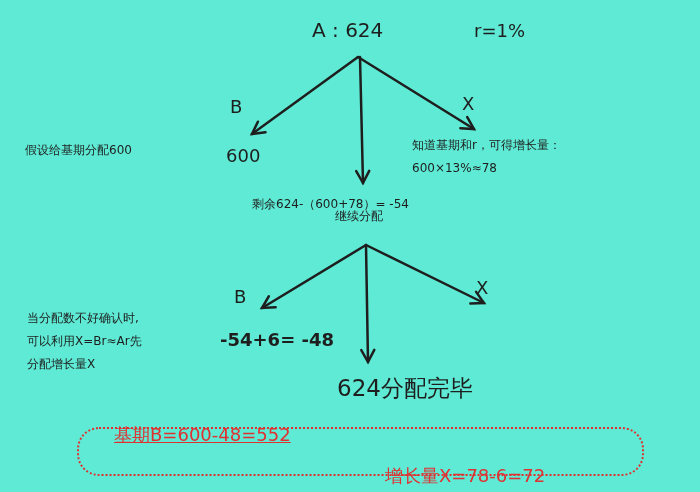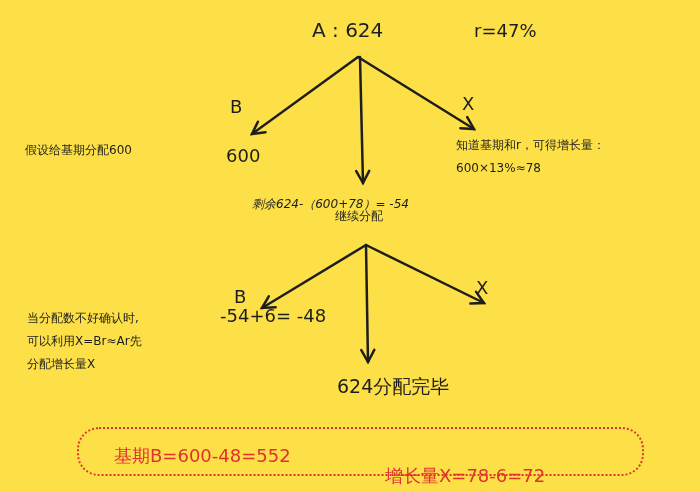--- a/index.html
+++ b/index.html
@@ -1,34 +1,34 @@
 <!DOCTYPE html>
 <html><head>
 <meta charset="utf-8">
 <style>
   html, body { margin: 0; padding: 0; background: #ffffff; }
   .canvas {
     position: relative;
     width: 700px;
     height: 492px;
-    background: #fde047;
+    background: #5eead4;
     font-family: "DejaVu Sans", sans-serif;
     color: #1e1e1e;
     overflow: hidden;
   }
   .arrows { position: absolute; left: 0; top: 0; width: 700px; height: 492px; }
   .arrows line { stroke: #1e1e1e; stroke-width: 2.5; stroke-linecap: round; }
   .txt { position: absolute; white-space: nowrap; line-height: 1.2; }
   .f17 { font-size: 12px; }
   .f18 { font-size: 18px; }
-  .f19 { font-size: 19px; text-align: right; }
+  .f19 { font-size: 23px; text-align: right; }
   .f20 { font-size: 20px; }
   .multiline div { white-space: nowrap; }
   .note-left-2 div { height: 23px; }
-  .note-right-1 div { height: 23px; margin-left: 44px; }
+  .note-right-1 div { height: 23px; }
   .result-box {
     position: absolute;
     left: 77px; top: 427px;
     width: 563px; height: 45px;
     border: 2.5px dotted #e03131;
     border-radius: 22px;
   }
   .red { color: #e03131; }
 </style>
 </head>
@@ -44,42 +44,42 @@
     </defs>
     <line x1="358" y1="57" x2="252" y2="134" marker-end="url(#ah)"></line>
     <line x1="360" y1="57" x2="363" y2="183" marker-end="url(#ah)"></line>
     <line x1="358" y1="57" x2="474" y2="129" marker-end="url(#ah)"></line>
     <line x1="366" y1="245" x2="262" y2="308" marker-end="url(#ah)"></line>
     <line x1="366" y1="245" x2="368" y2="362" marker-end="url(#ah)"></line>
     <line x1="366" y1="245" x2="484" y2="303" marker-end="url(#ah)"></line>
   </svg>
 
   <div class="txt f20" style="left:312px; top:18px;">A : 624</div>
-  <div class="txt f18" style="left:474px; top:20px;">r=47%</div>
+  <div class="txt f18" style="left:474px; top:20px;">r=1%</div>
 
   <div class="txt f18" style="left:230px; top:96px;">B</div>
   <div class="txt f18" style="left:462px; top:93px;">X</div>
   <div class="txt f17" style="left:25px; top:143px;">假设给基期分配600</div>
   <div class="txt f18" style="left:226px; top:145px;">600</div>
   <div class="txt f17 multiline note-right-1" style="left:412px; top:138px;">
     <div>知道基期和r，可得增长量：</div>
     <div>600×13%≈78</div>
   </div>
 
-  <div class="txt f17" style="left:252px; top:197px;font-style:italic;">剩余624-（600+78）= -54</div>
+  <div class="txt f17" style="left:252px; top:197px;">剩余624-（600+78）= -54</div>
   <div class="txt f17" style="left:335px; top:209px;">继续分配</div>
 
   <div class="txt f18" style="left:234px; top:286px;">B</div>
   <div class="txt f18" style="left:476px; top:277px;">X</div>
-  <div class="txt f18" style="left:220px; top:305px;">-54+6= -48</div>
+  <div class="txt f18" style="left:220px; top:329px;font-weight:bold;">-54+6= -48</div>
   <div class="txt f19" style="left:337px; top:375px;">624分配完毕</div>
 
   <div class="txt f17 multiline note-left-2" style="left:27px; top:311px;">
     <div>当分配数不好确认时,</div>
     <div>可以利用X=Br≈Ar先</div>
     <div>分配增长量X</div>
   </div>
 
   <div class="result-box"></div>
-  <div class="txt f18 red" style="left:114px; top:445px;">基期B=600-48=552</div>
+  <div class="txt f18 red" style="left:114px; top:424px;text-decoration:underline;">基期B=600-48=552</div>
   <div class="txt f18 red" style="left:385px; top:465px;">增长量X=78-6=72</div>
 
 </div>
 
 </body></html>

